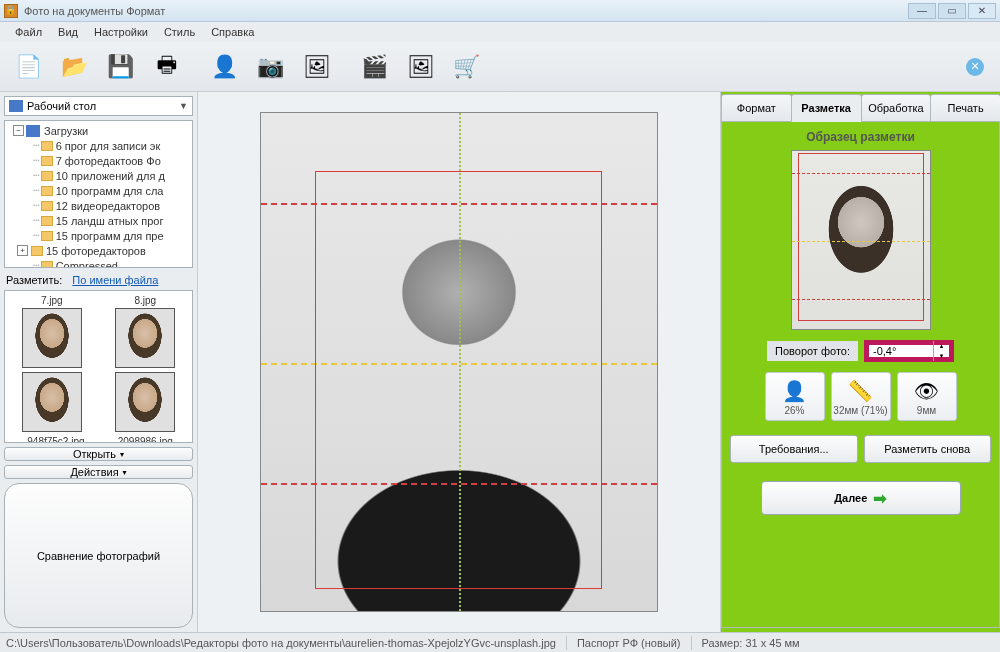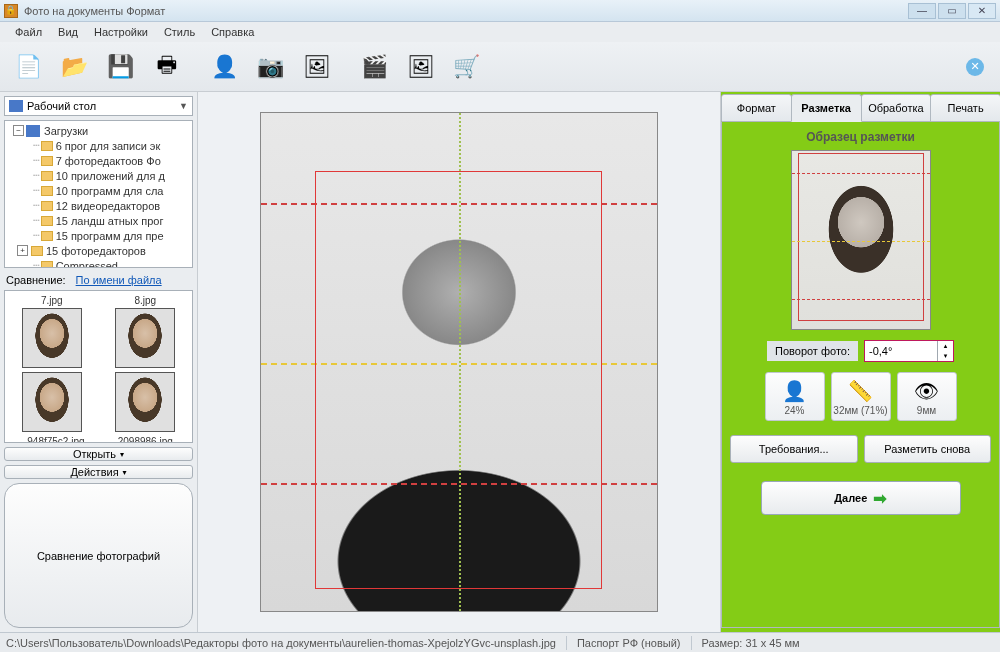--- a/index.html
+++ b/index.html
@@ -56,21 +56,21 @@
 .tab-body { border:1px solid #b0b8c0; border-top:none; padding:8px; height:506px;}
 .sample-title { text-align:center; font-weight:bold; font-size:12px; margin-bottom:6px; color:#555;}
 .sample-box { width:140px; height:180px; margin:0 auto 10px; border:1px solid #888; background:linear-gradient(#f0f0f0,#e0e0e0); position:relative;}
 .sample-fake{ position:absolute; inset:0; background:radial-gradient(ellipse 46px 50px at 50% 40%, #cfc8c0 0%, #b8b0a8 50%, transparent 51%), radial-gradient(ellipse 64px 86px at 50% 44%, #3a3028 0%, #3a3028 50%, transparent 51%), linear-gradient(#e8e8e4,#e0e0dc);}
 .sample-crop { position:absolute; left:6px; top:2px; right:6px; bottom:8px; border:1px solid #d04040;}
 .sample-h1 { position:absolute; left:0;right:0; top:22px; border-top:1px dashed #d04040;}
 .sample-h2 { position:absolute; left:0;right:0; top:90px; border-top:1px dashed #e8c838;}
 .sample-h3 { position:absolute; left:0;right:0; top:148px; border-top:1px dashed #d04040;}
 .rotate-row { display:flex; align-items:center; justify-content:center; gap:6px; margin-bottom:10px;}
 .rotate-row .lab { background:#e0e4e8; padding:4px 8px;}
-.spinner { width:90px; height:22px; border:1px solid #be185d; background:#fff; display:flex; align-items:center;}
+.spinner { width:90px; height:22px; border:5px solid #be185d; background:#fff; display:flex; align-items:center;}
 .spinner input { border:none; width:60px; padding:0 4px; font-size:11px; outline:none;}
 .spinner .spbtns { width:16px; display:flex; flex-direction:column; margin-left:auto;}
 .spinner .spbtn { height:10px; border-left:1px solid #a0a8b0; font-size:7px; text-align:center; line-height:10px; cursor:pointer;}
 .metric-row { display:flex; gap:6px; justify-content:center; margin-bottom:14px;}
 .metric { width:60px; border:1px solid #c0c8d0; border-radius:3px; background:linear-gradient(#fdfdfd,#eceff2); text-align:center; padding:4px 0;}
 .metric .micon { height:28px; display:flex;align-items:center;justify-content:center; font-size:20px;}
 .metric .mval { font-size:10px; color:#555;}
 .two-btn-row { display:flex; gap:6px; margin-bottom:18px;}
 .two-btn-row .win-button { height:28px; font-size:11px;}
 .next-btn { width:200px; height:34px; margin:0 auto; border:1px solid #98a8b8; border-radius:4px; background:linear-gradient(#fefefe,#e8ebee); display:flex;align-items:center;justify-content:center; font-weight:bold; font-size:12px; cursor:pointer; gap:6px;}
@@ -171,21 +171,21 @@
           <span>15 фоторедакторов</span>
         </div>
       <div class="tree-row folder">
           <span class="dots">┄</span>
           <div class="fic"></div>
           <span>Compressed</span>
         </div>
 
     </div>
     <div class="sort-row">
-      <span>Сравнение:</span>
+      <span>Разметить:</span>
       <span class="sort-link">По имени файла</span>
     </div>
     <div class="thumbs">
       <div class="thumb-grid">
         <div class="thumb-cell"><div class="thumb-name">7.jpg</div><div class="thumb-img th-face"></div></div>
         <div class="thumb-cell"><div class="thumb-name">8.jpg</div><div class="thumb-img th-face"></div></div>
         <div class="thumb-cell"><div class="thumb-img th-face"></div><div class="thumb-name bottom">...948f75c2.jpg</div></div>
         <div class="thumb-cell"><div class="thumb-img th-face"></div><div class="thumb-name bottom">2098986.jpg</div></div>
 
       </div>
@@ -239,21 +239,21 @@
           <input value="-0,4°" style="">
           <div class="spbtns">
             <div class="spbtn">▴</div>
             <div class="spbtn">▾</div>
           </div>
         </div>
       </div>
       <div class="metric-row">
         <div class="metric">
             <div class="micon">👤</div>
-            <div class="mval">24%</div>
+            <div class="mval">26%</div>
           </div>
         <div class="metric">
             <div class="micon">📏</div>
             <div class="mval">32мм (71%)</div>
           </div>
         <div class="metric">
             <div class="micon">👁</div>
             <div class="mval">9мм</div>
           </div>
       </div>

